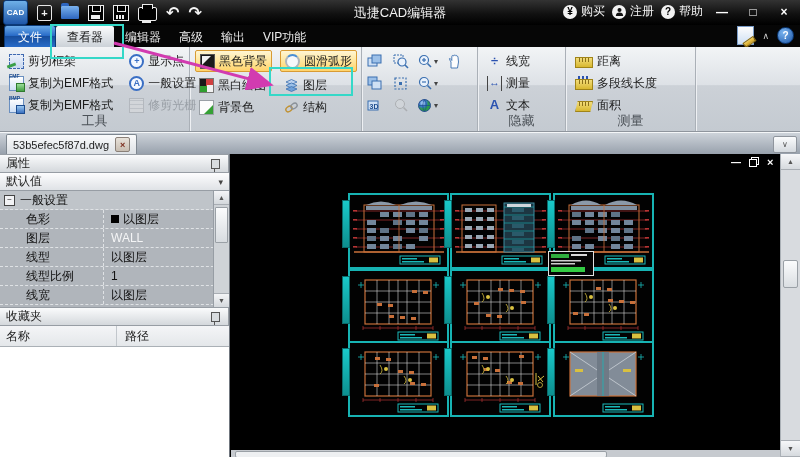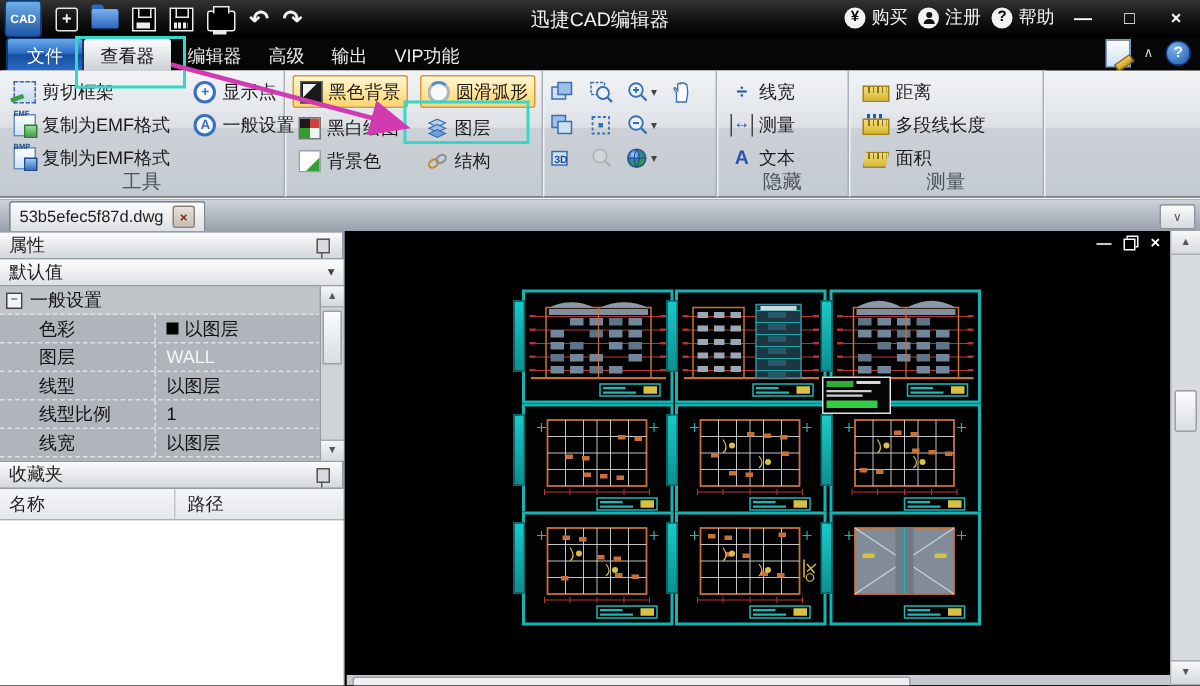--- a/index.html
+++ b/index.html
@@ -230,20 +230,24 @@
           </div>
       </div>
       <div class="rcol">
         <div class="rbtn">
           <span class="mi mi-circ">+</span>
           <span>显示点</span>
           </div>
         <div class="rbtn">
           <span class="mi mi-circ">A</span>
           <span>一般设置</span>
+          </div>
+        <div class="rbtn disabled">
+          <span class="mi mi-trim"></span>
+          <span>修剪光栅</span>
           </div>
       </div>
     </div>
     <div class="rgroup-label">工具</div>
   </div>
 
   <div class="rgroup" style="width:172px;">
     <div class="rrows">
       <div class="rcol">
         <div class="rbtn hl">

